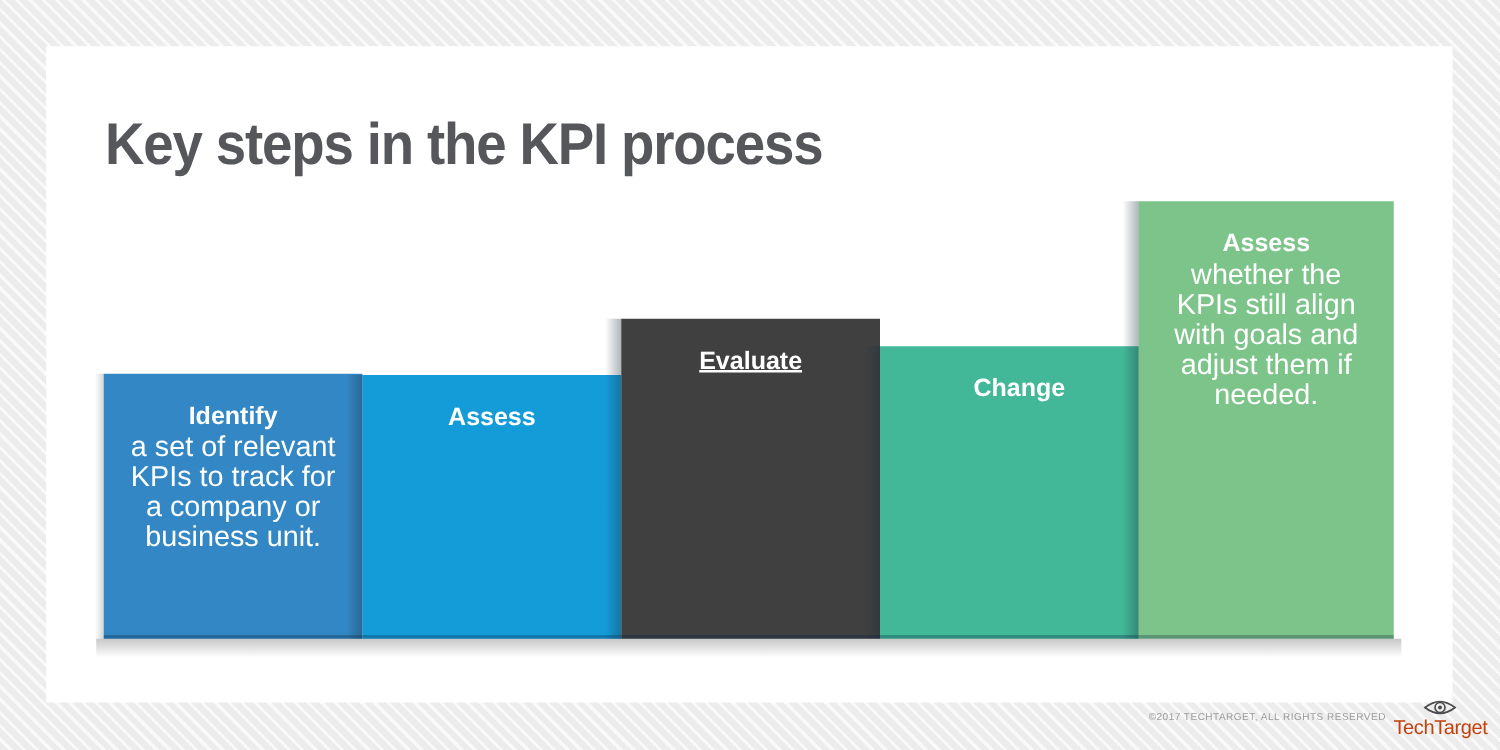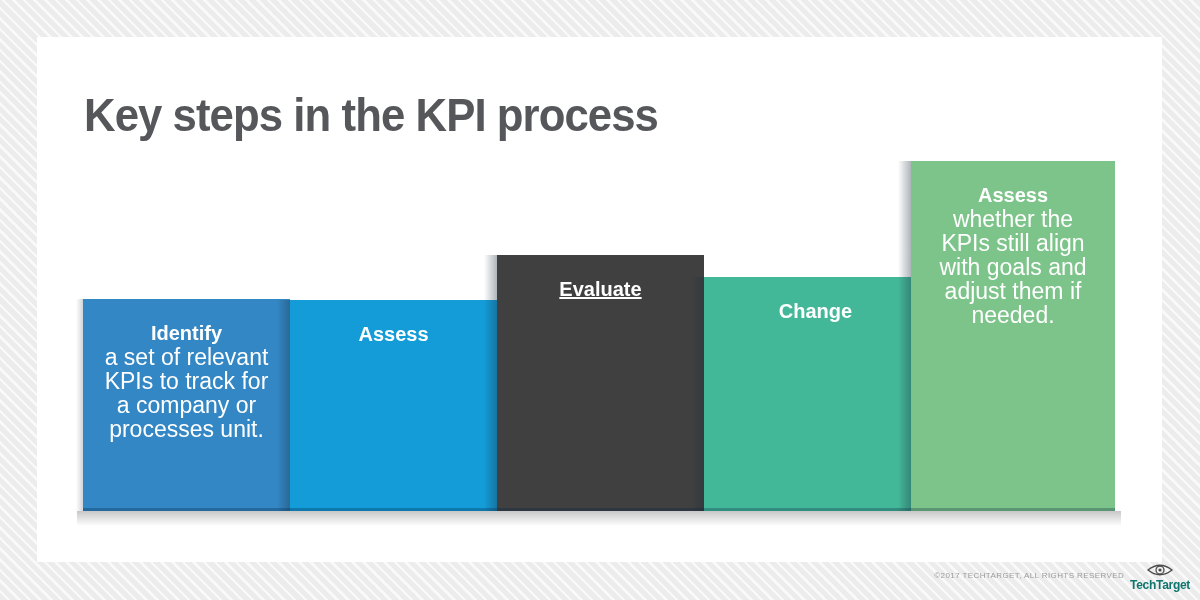--- a/index.html
+++ b/index.html
@@ -110,41 +110,41 @@
     white-space:nowrap;
   }
   .brand{
     display:flex;
     flex-direction:column;
     align-items:center;
     line-height:1;
   }
   .brand svg{display:block;margin-bottom:1px;}
   .brand-name{
-    font-size:12px;
-    font-weight:bold;
-    color:#0f766e;
+    font-size:16px;
+    font-weight:normal;
+    color:#c2410c;
     letter-spacing:-.3px;
   }
 </style>
 </head>
 <body>
 
 <div class="card">
   <h1 class="title">Key steps in the KPI process</h1>
 
   <div class="floor-shadow"></div>
 
   <div class="stairs">
     <div class="step" style="background-color: rgb(51, 135, 196);">
       <div class="step-heading">Identify</div>
       <div class="step-body">a set of relevant
 KPIs to track for
 a company or
-processes unit.</div>
+business unit.</div>
     </div>
     <div class="step" style="background-color: rgb(20, 156, 216);">
       <div class="step-heading">Assess</div>
     </div>
     <div class="step" style="background-color: #404040; text-decoration: underline;">
       <div class="step-heading">Evaluate</div>
     </div>
     <div class="step" style="background-color: rgb(67, 184, 152);">
       <div class="step-heading">Change</div>
     </div>

